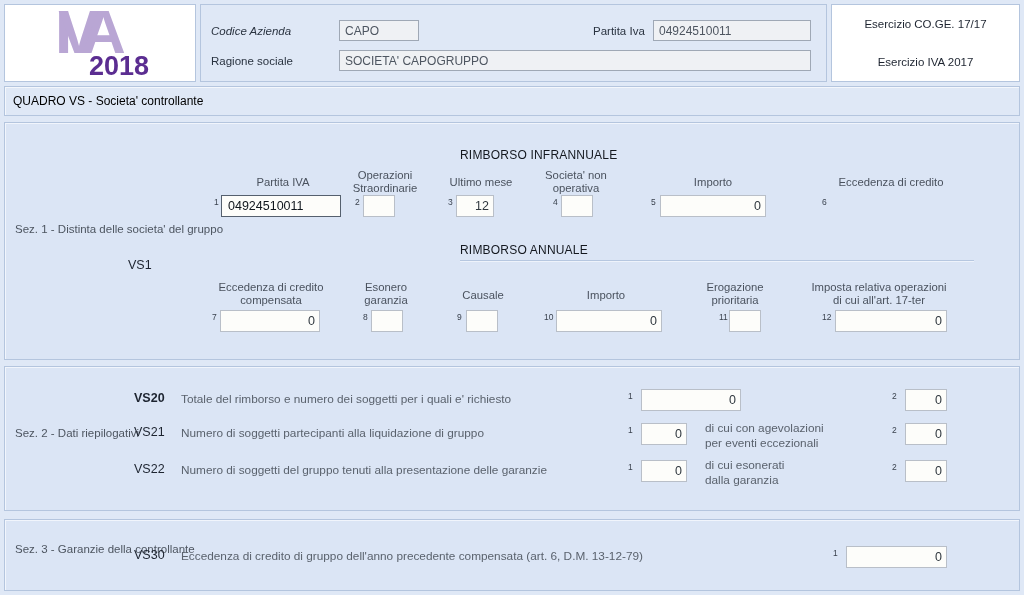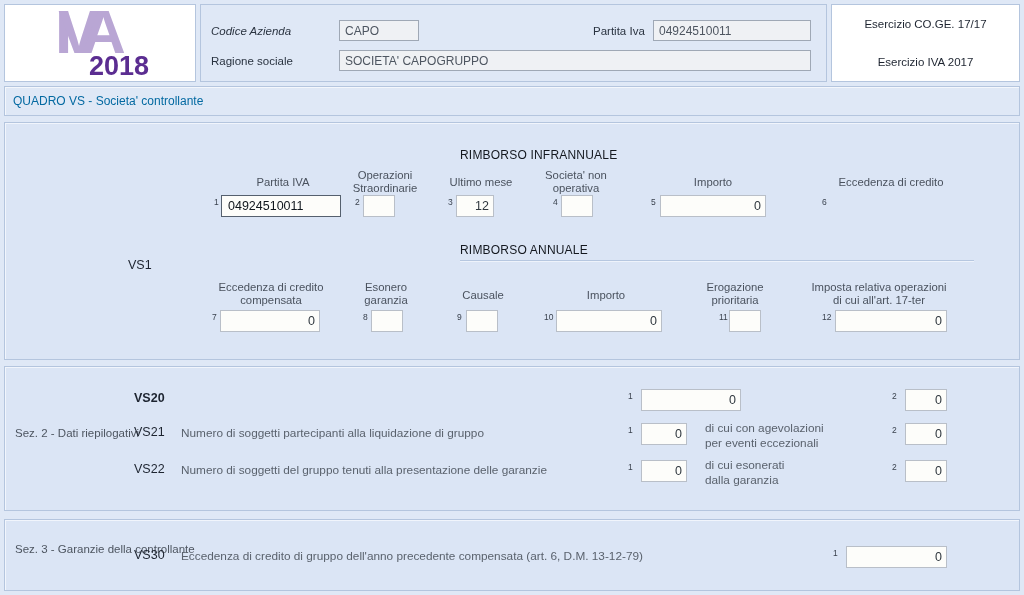--- a/index.html
+++ b/index.html
@@ -100,21 +100,21 @@
     left: 4px; top: 86px;
     width: 1016px; height: 30px;
     background: #dfe8f6;
     border: 1px solid #b4c5de;
     box-shadow: inset 1px 1px 0 #f4f7fc;
   }
   .quadro-bar span {
     position: absolute;
     left: 8px; top: 7px;
     font-size: 12px;
-    color: #0369a1;
+    color: #000000;
     white-space: nowrap;
   }
 
   
   .sect {
     position: absolute;
     left: 4px;
     width: 1016px;
     background: #dbe5f5;
     border: 1px solid #b4c5de;
@@ -232,20 +232,23 @@
       <div class="ex-line">Esercizio IVA 2017</div>
     </div>
   </div>
 
   <div class="quadro-bar">
     <span>QUADRO VS - Societa' controllante</span>
   </div>
 
   <div class="sect" id="sect1">
 
+    <div class="sect-label" style="left:10px; top:98px;">Sez.  1 - Distinta
+delle  societa'
+del gruppo</div>
     <div class="code" style="left:123px; top:115px;margin-top:20px;">VS1</div>
 
     <div class="banner" style="left:455px; top:25px; width:556px;">RIMBORSO INFRANNUALE</div>
 
     <div class="fld-cap" style="left:198px; top:53px; width:160px;">Partita IVA</div>
     <div class="fld-cap" style="left:330px; top:46px; width:100px;">Operazioni
 Straordinarie</div>
     <div class="fld-cap" style="left:424px; top:53px; width:104px;">Ultimo mese</div>
     <div class="fld-cap" style="left:519px; top:46px; width:104px;">Societa'  non
 operativa</div>
@@ -301,20 +304,21 @@
     <div class="fld-num" style="left:817px; top:189px;">12</div>
     <div class="box" style="left:830px; top:187px; width:112px;">0</div>
   </div>
 
   <div class="sect" id="sect2">
 
     <div class="sect-label" style="left:10px; top:58px;">Sez.  2 - Dati
 riepilogativi</div>
 
     <div class="code" style="left:129px; top:24px;font-weight:bold;">VS20</div>
+    <div class="row-txt" style="left:176px; top:25px;">Totale del rimborso e numero dei soggetti per i quali e' richiesto</div>
     <div class="fld-num" style="left:623px; top:24px;">1</div>
     <div class="box" style="left:636px; top:22px; width:100px;">0</div>
     <div class="fld-num" style="left:887px; top:24px;">2</div>
     <div class="box" style="left:900px; top:22px; width:42px;">0</div>
 
     <div class="code" style="left:129px; top:58px;">VS21</div>
     <div class="row-txt" style="left:176px; top:59px;">Numero di soggetti partecipanti alla liquidazione di gruppo</div>
     <div class="fld-num" style="left:623px; top:58px;">1</div>
     <div class="box" style="left:636px; top:56px; width:46px;">0</div>
     <div class="row-txt two right" style="left:700px; top:54px; width:172px;">di cui con  agevolazioni

